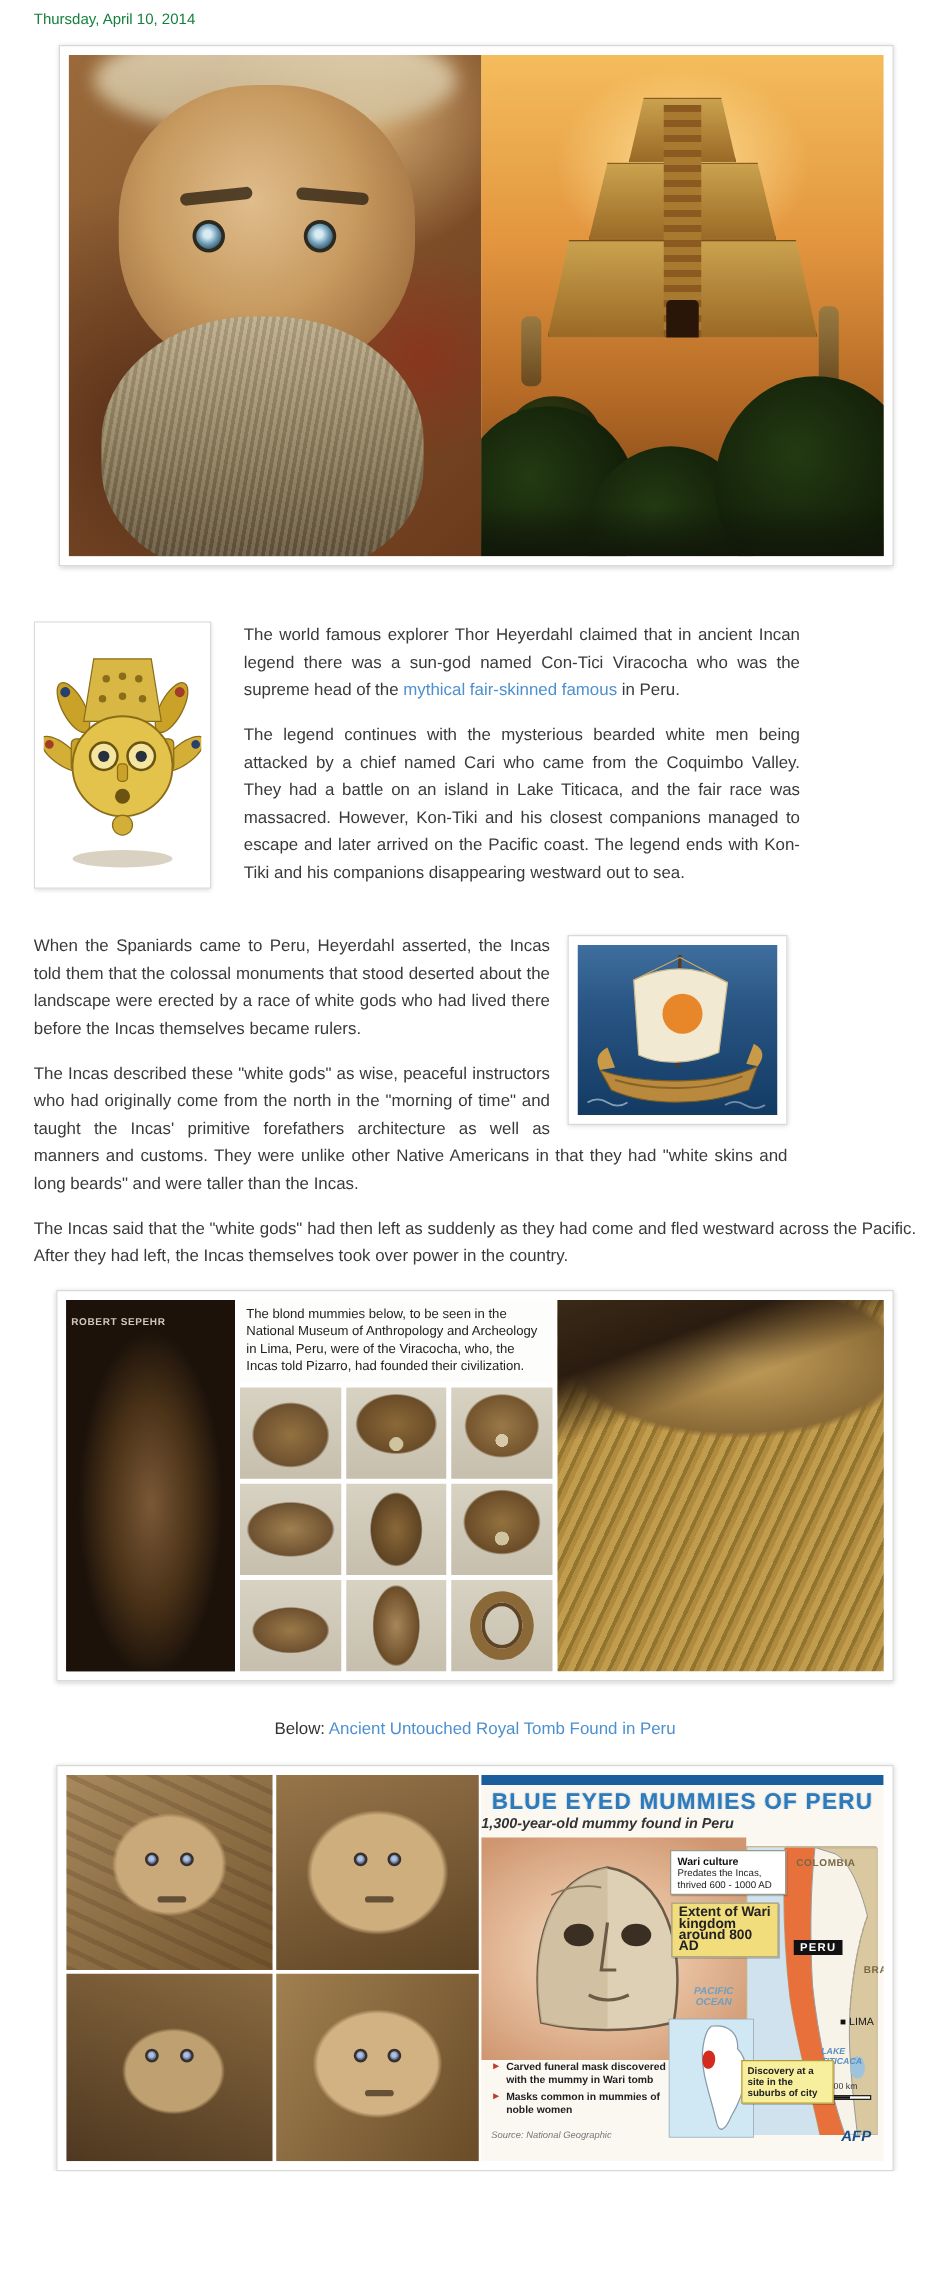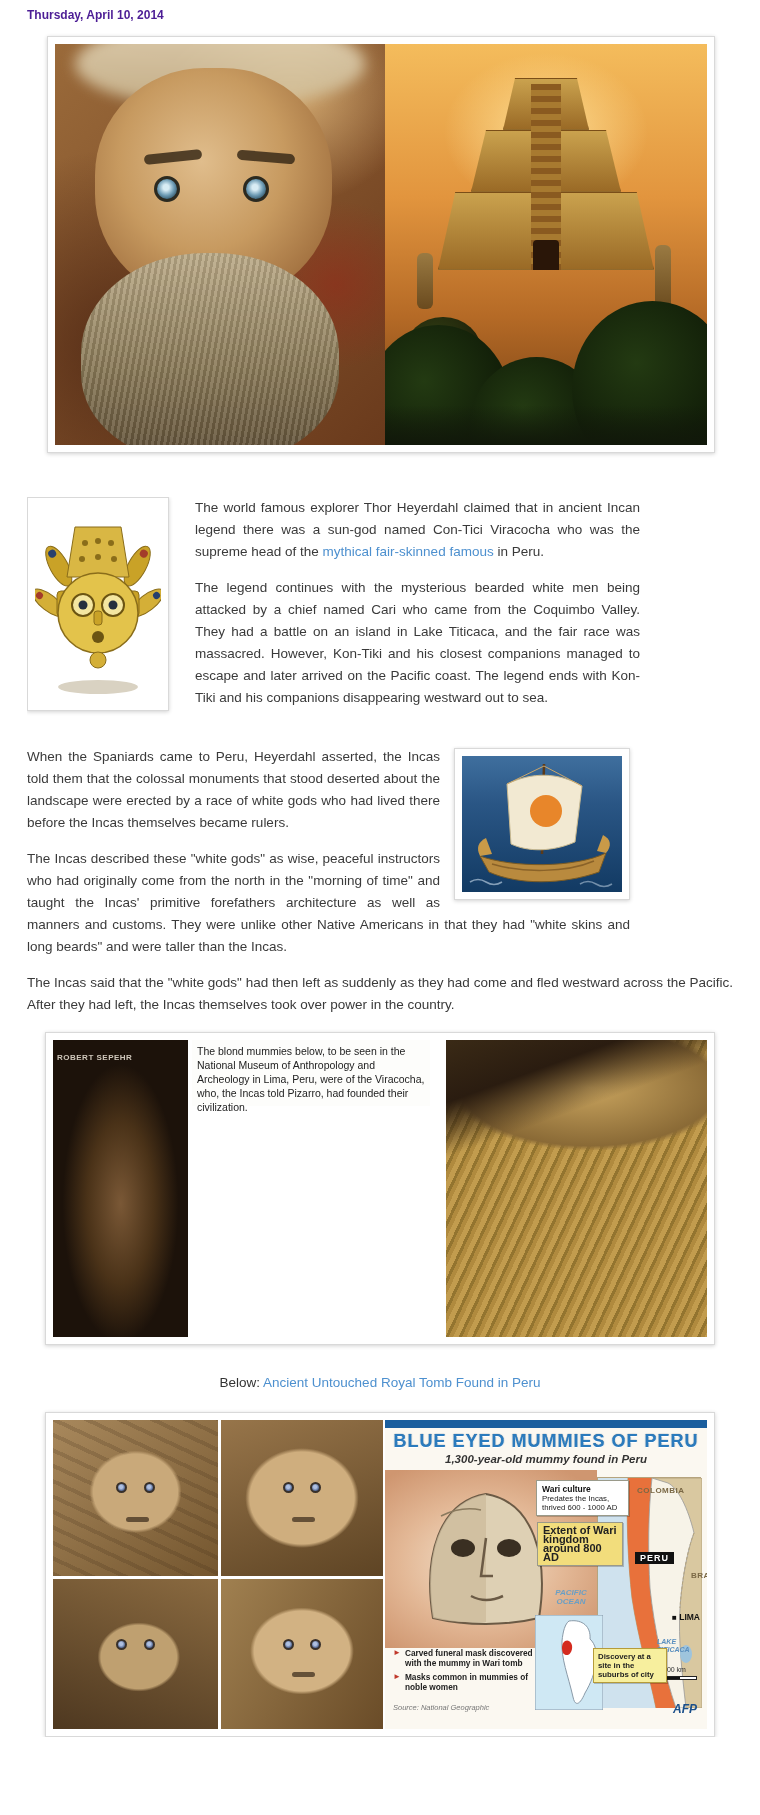--- a/index.html
+++ b/index.html
@@ -1,20 +1,20 @@
 <!DOCTYPE html>
 <html><head>
 <meta charset="utf-8">
 <style>
   * { margin:0; padding:0; box-sizing:border-box; }
   html,body { background:#fff; }
   body { width:760px; font-family:"Liberation Sans", sans-serif; color:#333; }
   .page { width:760px; position:relative; padding-top:8px; }
 
-  .date-header { margin:0 0 4px 27px; font-size:12px; font-weight:bold; color:#4c1d95; }
+  .date-header { margin:0 0 4px 27px; font-size:12px; font-weight:normal; color:#15803d; }
   .post-title { margin:14px 0 0 27px; font-size:22px; font-weight:400; color:#222; }
 
   .frame { background:#fff; border:1px solid #d9d9d9; padding:7px; box-shadow:0 1px 4px rgba(0,0,0,.18); }
 
   
   .hero-frame { width:668px; height:417px; margin:14px 0 0 47px; }
   .hero-inner { width:652px; height:401px; display:flex; overflow:hidden; }
   .hero-left { width:330px; height:401px; position:relative; overflow:hidden;
     background-color:#7a4a26;
     background-image:
@@ -67,21 +67,21 @@
   .section2 { margin:23px 27px 0 27px; padding-right:103px; overflow:hidden; }
   .boat-frame { float:right; width:176px; height:152px; margin:2px 0 8px 14px; }
   .p6 { margin:0 27px 0 27px; }
 
   
   .collage-frame { width:670px; margin:16px 0 0 45px; }
   .collage { width:654px; height:297px; display:flex; gap:4px; background:#fff; }
   .col-left { width:135px; height:100%; position:relative; flex:none;
     background:radial-gradient(ellipse 55% 60% at 50% 55%, #7a5836 0%, #4a3218 45%, #1c120a 78%), #120c06; }
   .watermark { position:absolute; left:4px; top:3px; font-size:8px; font-weight:bold; color:#cfc7bb; letter-spacing:.5px;margin-top:10px; }
-  .col-mid { width:250px; flex:none; display:flex; flex-direction:row; gap:4px; }
+  .col-mid { width:250px; flex:none; display:flex; flex-direction:column; gap:4px; }
   .mid-caption { background:#fdfdfb; color:#222; font-size:10.5px; line-height:14px; padding:4px 5px; height:66px; }
   .mid-grid { flex:1; display:grid; grid-template-columns:1fr 1fr 1fr; grid-template-rows:1fr 1fr 1fr; gap:4px; }
   .cell { background:linear-gradient(#d8d2c2,#c6bfae); position:relative; overflow:hidden; }
   .cell::after { content:""; position:absolute; inset:0; }
   .c1::after { background:radial-gradient(ellipse 62% 58% at 50% 52%, #93713f 0%, #6e5130 58%, rgba(0,0,0,0) 62%); }
   .c2::after { background:radial-gradient(circle 13px at 50% 62%, #cfc3a0 0 42%, rgba(0,0,0,0) 44%),
                radial-gradient(ellipse 64% 52% at 50% 40%, #8a6838 0%, #6a4c28 60%, rgba(0,0,0,0) 64%); }
   .c3::after { background:radial-gradient(circle 12px at 50% 58%, #d6caa8 0 42%, rgba(0,0,0,0) 44%),
                radial-gradient(ellipse 58% 55% at 50% 42%, #9a7848 0%, #74552e 60%, rgba(0,0,0,0) 64%); }
   .c4::after { background:radial-gradient(ellipse 66% 46% at 50% 50%, #a08050 0%, #6e5130 62%, rgba(0,0,0,0) 66%); }
@@ -119,31 +119,31 @@
       linear-gradient(120deg,#a08050,#6a4c28); }
   .fe { position:absolute; width:11px; height:11px; border-radius:50%; border:2px solid #38302a;
     background:radial-gradient(circle at 45% 42%, #aebfe0 28%, #5b6f9a 66%, #2a3550); }
   .fe-l { left:38%; top:40%; } .fe-r { left:55%; top:40%; }
   .fc-mouth { position:absolute; left:44%; top:62%; width:14%; height:5px; border-radius:3px; background:#4a3826; opacity:.8; }
 
   .infographic { position:relative; flex:1; background:#fbf8f1; overflow:hidden; font-family:"Liberation Sans", sans-serif; }
   .ig-topbar { position:absolute; left:0; top:0; right:0; height:8px; background:#1a5e9e; }
   .ig-title { position:absolute; left:0; top:11px; width:100%; text-align:center; font-size:18px; font-weight:bold;
     letter-spacing:1px; color:#2b7bbd; text-shadow:0 1px 0 #fff, 0 0 1px #15476e; }
-  .ig-subtitle { position:absolute; left:0; top:33px; width:100%; text-align:center; font-size:11.5px; font-style:italic; font-weight:bold; color:#333; }
+  .ig-subtitle { position:absolute; left:0; top:33px; width:100%; text-align:left; font-size:11.5px; font-style:italic; font-weight:bold; color:#333; }
   .ig-backdrop { position:absolute; left:0; top:50px; width:212px; height:178px;
     background:radial-gradient(ellipse 70% 62% at 46% 52%, #f4e2cc 0%, #e3b896 55%, #cf9670 100%); }
   .ig-mask { position:absolute; left:26px; top:56px; }
   .ig-map { position:absolute; left:212px; top:57px; width:104px; height:230px; border:1px solid #b5a47e; }
   .ig-label { position:absolute; z-index:3; }
   .lbl-country { font-size:8px; font-weight:bold; color:#7a6845; letter-spacing:.5px; }
   .lbl-colombia { left:252px; top:66px; } .lbl-brazil { left:270px; top:151px;margin-left:36px; }
   .lbl-peru { left:250px; top:132px; background:#111; color:#fff; font-size:9px; font-weight:bold; padding:1px 5px; letter-spacing:1px; }
   .lbl-pacific { left:158px; top:168px; width:56px; font-size:8px; font-style:italic; font-weight:bold; color:#6b9fc4; text-align:center; line-height:9px; }
-  .lbl-lima { left:243px; top:192px; font-size:8.5px; font-weight:bold; color:#111;padding-left:44px; }
+  .lbl-lima { left:243px; top:192px; font-size:8.5px; font-weight:normal; color:#111;padding-left:44px; }
   .lima-sq { font-size:8px; }
   .lbl-lake { left:272px; top:218px; width:42px; font-size:7px; font-style:italic; font-weight:bold; color:#5a8fbf; line-height:8px; }
   .lbl-scale { left:278px; top:246px; font-size:7px; color:#333; }
   .scalebar { position:absolute; left:278px; top:256px; width:34px; height:4px; border:1px solid #222; z-index:3;
     background:linear-gradient(90deg,#111 0 50%,#fff 50% 100%); }
   .ig-box { position:absolute; z-index:4; border:1px solid #9a9a8a; box-shadow:1px 1px 0 rgba(0,0,0,.2); }
   .wari-box { left:151px; top:60px; width:93px; background:#fff; padding:3px 5px; }
   .wari-box .t { font-size:8.5px; font-weight:bold; color:#111; }
   .wari-box .s { font-size:7.8px; color:#222; line-height:9px; }
   .extent-box { left:152px; top:102px; width:86px; background:#f2dd7c; padding:3px 5px; font-size:11px; font-weight:bold; color:#222; line-height:9px; }

